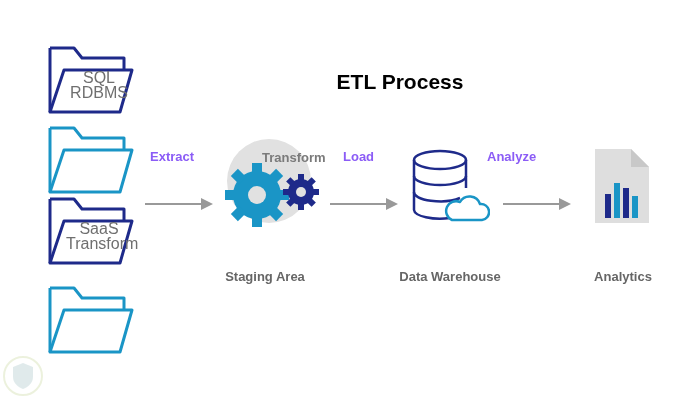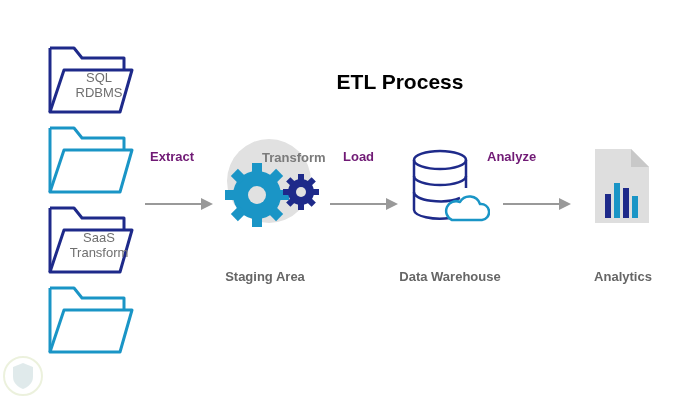--- a/index.html
+++ b/index.html
@@ -1,22 +1,22 @@
 <!DOCTYPE html>
 <html><head>
 <meta charset="utf-8">
 <style>
   html,body{margin:0;padding:0;background:#fff;}
   body{width:700px;height:400px;position:relative;overflow:hidden;font-family:"Liberation Sans",sans-serif;}
   .abs{position:absolute;}
   .title{left:300px;top:70px;width:200px;text-align:center;font-size:21px;font-weight:bold;color:#000000;}
   .folder{width:92px;height:72px;}
-  .folder-label{position:absolute;left:22px;top:26px;width:66px;text-align:center;font-size:13px;line-height:15px;color:#6f6f6f;}
+  .folder-label{position:absolute;left:22px;top:26px;width:66px;text-align:center;font-size:16px;line-height:15px;color:#6f6f6f;}
   .step-label{font-size:13px;font-weight:bold;color:#666;text-align:center;margin-top:28px;}
-  .arrow-lbl{font-size:13px;font-weight:bold;color:#701a75;}
+  .arrow-lbl{font-size:13px;font-weight:bold;color:#8b5cf6;}
   .transform-lbl{font-size:13px;font-weight:bold;color:#7a7a7a;}
 </style>
 </head>
 <body>
 
 <div class="abs title">ETL Process</div>
 
 <div class="abs folder" style="left:44px;top:44px;">
   <svg width="92" height="72">
     <path d="M6,4 H30 L38,14 H80 V28" fill="none" stroke="#1e2a8a" stroke-width="3" stroke-linejoin="round"></path>
@@ -25,21 +25,21 @@
   </svg>
   <div class="folder-label"><span>SQL</span><br><span>RDBMS</span></div>
 </div>
 <div class="abs folder" style="left:44px;top:124px;">
   <svg width="92" height="72">
     <path d="M6,4 H30 L38,14 H80 V28" fill="none" stroke="#1a95c6" stroke-width="3" stroke-linejoin="round"></path>
     <path d="M6,4 V68" fill="none" stroke="#1a95c6" stroke-width="3"></path>
     <path d="M6,68 L20,26 H88 L76,68 Z" fill="#fff" stroke="#1a95c6" stroke-width="3" stroke-linejoin="round"></path>
   </svg>
 </div>
-<div class="abs folder" style="left:44px;top:204px;">
+<div class="abs folder" style="left:44px;top:195px;">
   <svg width="92" height="72">
     <path d="M6,4 H30 L38,14 H80 V28" fill="none" stroke="#1e2a8a" stroke-width="3" stroke-linejoin="round"></path>
     <path d="M6,4 V68" fill="none" stroke="#1e2a8a" stroke-width="3"></path>
     <path d="M6,68 L20,26 H88 L76,68 Z" fill="#fff" stroke="#1e2a8a" stroke-width="3" stroke-linejoin="round"></path>
   </svg>
   <div class="folder-label"><span>SaaS</span><br><span>Transform</span></div>
 </div>
 <div class="abs folder" style="left:44px;top:284px;">
   <svg width="92" height="72">
     <path d="M6,4 H30 L38,14 H80 V28" fill="none" stroke="#1a95c6" stroke-width="3" stroke-linejoin="round"></path>

